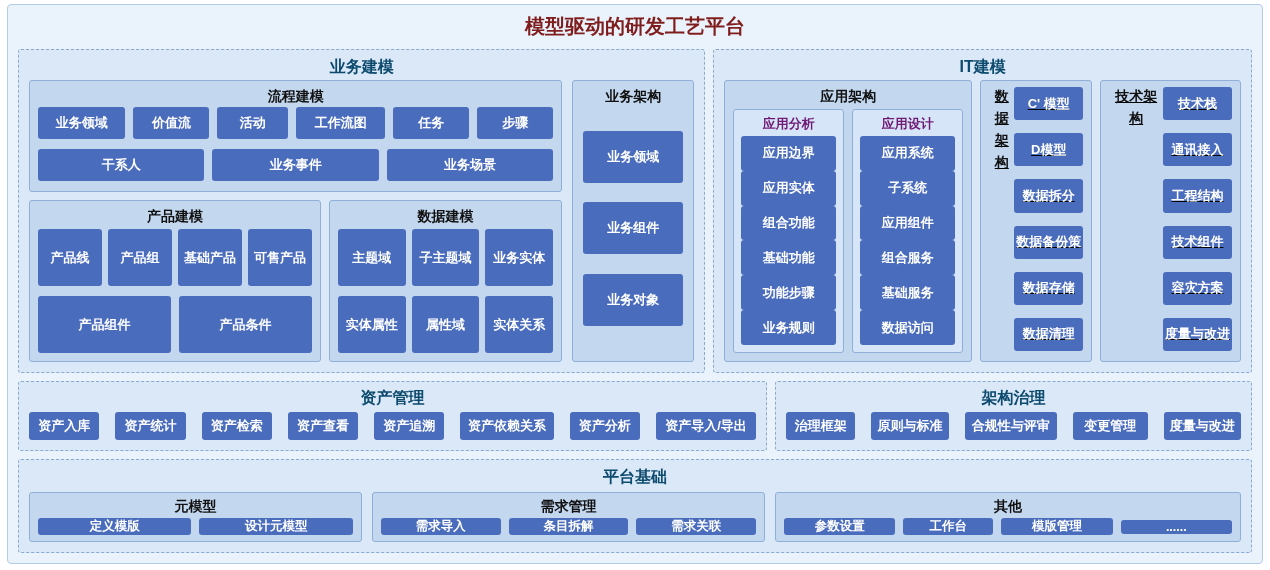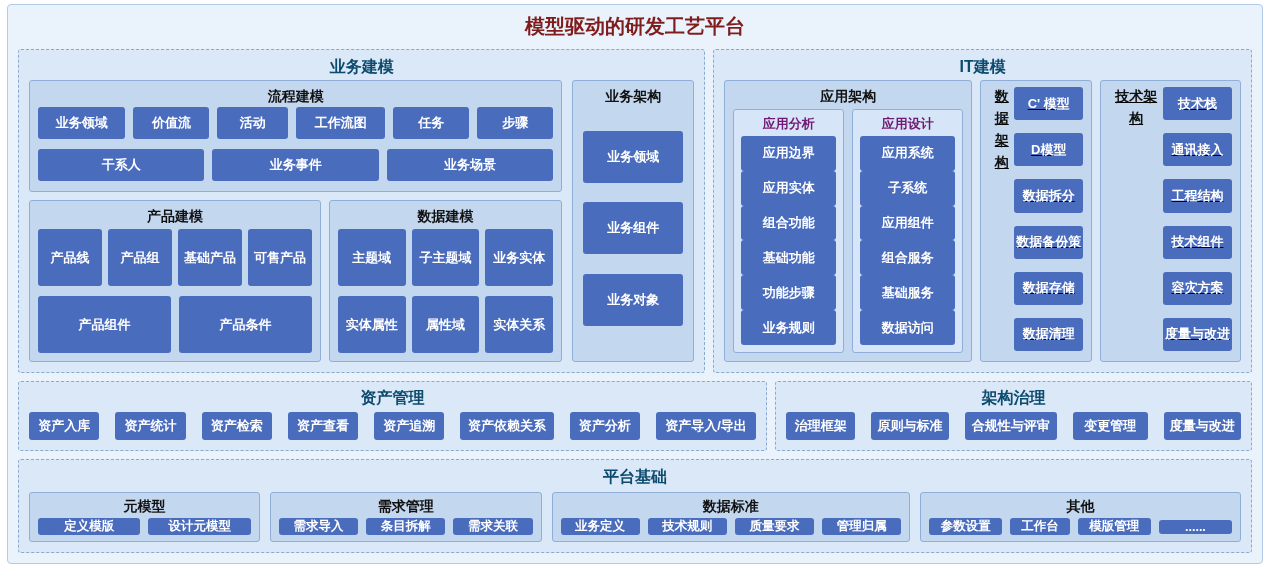--- a/index.html
+++ b/index.html
@@ -239,29 +239,20 @@
 
         <div class="box pbox" style="flex:268">
           <div class="box-title">需求管理</div>
           <div class="btn-row">
             <div class="btn">需求导入</div>
             <div class="btn">条目拆解</div>
             <div class="btn">需求关联</div>
           </div>
         </div>
 
-        <div class="box pbox" style="flex:360">
-          <div class="box-title">数据标准</div>
-          <div class="btn-row">
-            <div class="btn">业务定义</div>
-            <div class="btn">技术规则</div>
-            <div class="btn">质量要求</div>
-            <div class="btn">管理归属</div>
-          </div>
-        </div>
 
         <div class="box pbox" style="flex:320">
           <div class="box-title">其他</div>
           <div class="btn-row">
             <div class="btn">参数设置</div>
             <div class="btn" style="flex:0.8">工作台</div>
             <div class="btn">模版管理</div>
             <div class="btn">......</div>
           </div>
         </div>

